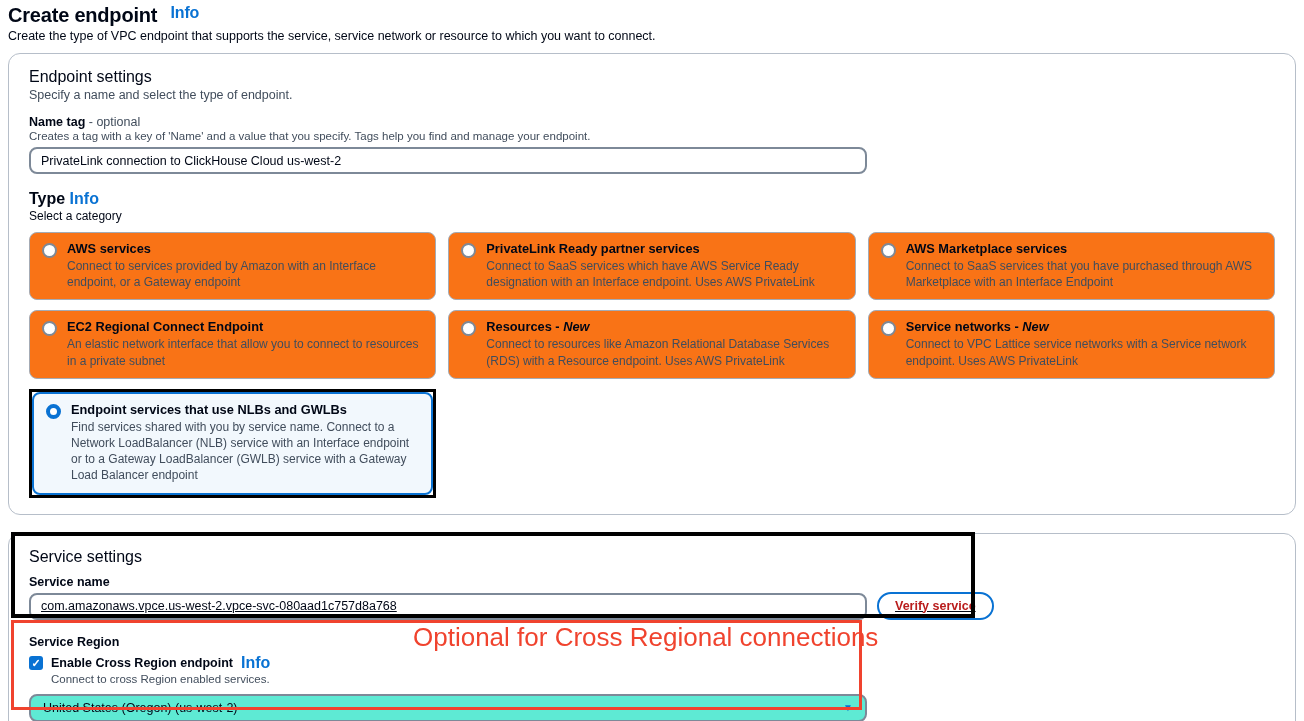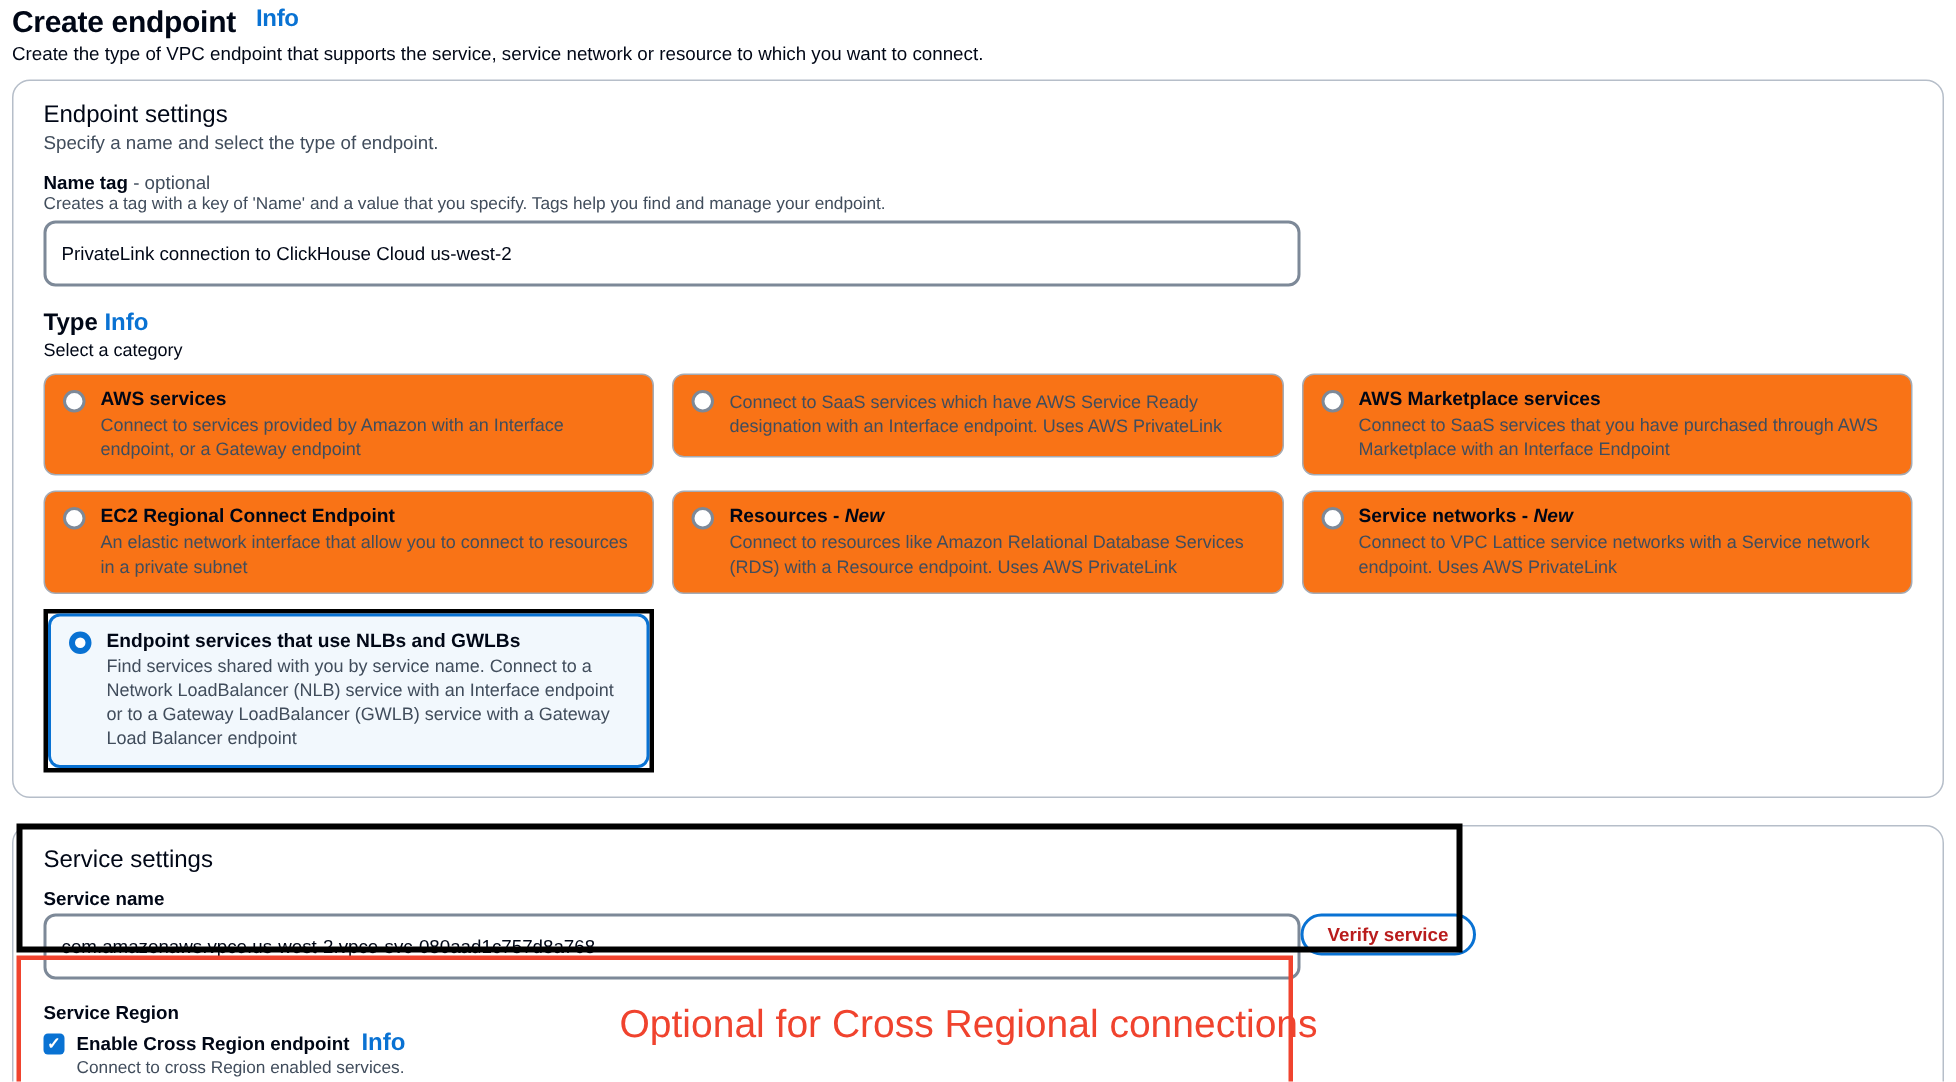--- a/index.html
+++ b/index.html
@@ -20,21 +20,21 @@
   
   .panel { border:1px solid #b6bec9; border-radius:12px; background:#fff; padding:10px 20px 16px; position:relative; }
   .panel h2 { font-size:16px; font-weight:400; margin:4px 0 2px; }
   .panel-sub { font-size:12.5px; color:#414d5c; }
 
   .field-label { font-weight:700; font-size:12.5px; margin-top:13px; }
   .optional { font-weight:400; color:#414d5c; }
   .field-hint { font-size:11.5px; color:#414d5c; margin:1px 0 5px; }
 
   .text-input {
-    width:838px; height:44px; border:2px solid #7d8998; border-radius:8px;
+    width:838px; height:27px; border:2px solid #7d8998; border-radius:8px;
     padding:0 10px; font-size:12.5px; font-family:inherit; color:#000716; background:#fff; outline:none;
   }
 
   .type-heading { font-size:16px; font-weight:700; margin-top:16px; }
   .select-cat { font-size:12px; margin:1px 0 9px; }
 
   
   .tiles { display:grid; grid-template-columns:repeat(3, 1fr); gap:10px 12px; align-items:start; }
   .tile {
     border:1px solid #a4abb5; border-radius:8px; padding:8px 12px 9px;
@@ -44,21 +44,21 @@
   .tile.selected { background:#f2f8fd; border:2px solid #0972d3;justify-content:space-between; }
   .tile.selected .radio { border:4.7px solid #0972d3; }
   .tile-title { font-size:12.8px; font-weight:700; }
   .new-suffix { font-style:italic; }
   .tile-desc { font-size:12px; color:#414d5c; line-height:1.35; margin-top:2px; }
   .tile-annotation { grid-column:1; border:3px solid #000; }
   .tile-annotation .tile { border-radius:8px; min-height:76px; }
 
   
   .panel-2 { margin-top:18px; }
-  .input-row { display:flex; align-items:flex-start; gap:0; margin-top:3px; }
+  .input-row { display:flex; align-items:flex-end; gap:10px; margin-top:3px;text-decoration:underline; }
   .btn-secondary {
     height:28px; padding:0 16px; border:2px solid #0972d3; border-radius:16px;
     background:#fff; color:#b91c1c; font-weight:700; font-size:12.5px; font-family:inherit; cursor:pointer; white-space:nowrap;
   }
   .checkbox-row { display:flex; align-items:center; gap:8px; margin-top:5px; }
   .checkbox {
     width:14px; height:14px; background:#0972d3; border-radius:3px; flex:none;
     color:#fff; font-size:11px; line-height:14px; text-align:center; font-weight:700; cursor:pointer;
   }
   .cb-label { font-size:12.5px; font-weight:700; }
@@ -66,21 +66,21 @@
   .select {
     margin-top:9px; width:838px; height:28px; border:2px solid #7d8998; border-radius:8px;
     padding:0 12px; display:flex; align-items:center; justify-content:space-between;
     font-size:12.5px; background:#5eead4; cursor:pointer;
   }
   .caret { color:#0972d3; font-size:10px; }
 
   
   .black-box { position:absolute; left:2px; top:-2px; width:964px; height:86px; border:4px solid #000; pointer-events:none; }
   .red-box   { position:absolute; left:2px; top:86px; width:851px; height:90px; border:3px solid #f0432e; pointer-events:none; }
-  .red-note  { position:absolute; left:404px; top:116px; font-size:26px; color:#f0432e; white-space:nowrap; pointer-events:none; }
+  .red-note  { position:absolute; left:404px; top:88px; font-size:26px; color:#f0432e; white-space:nowrap; pointer-events:none; }
 </style>
 </head>
 <body>
 
 <div class="page">
 
   <div class="page-header">
     <h1>
       <span>Create endpoint</span>
       <a class="info-link h1-info">Info</a>
@@ -111,20 +111,21 @@
         <span class="radio"></span>
         <div>
           <div class="tile-title">AWS services</div>
           <div class="tile-desc">Connect to services provided by Amazon with an Interface endpoint, or a Gateway endpoint</div>
         </div>
       </div>
 
       <div class="tile">
         <span class="radio"></span>
         <div>
+          <div class="tile-title">PrivateLink Ready partner services</div>
           <div class="tile-desc">Connect to SaaS services which have AWS Service Ready designation with an Interface endpoint. Uses AWS PrivateLink</div>
         </div>
       </div>
 
       <div class="tile">
         <span class="radio"></span>
         <div>
           <div class="tile-title">AWS Marketplace services</div>
           <div class="tile-desc">Connect to SaaS services that you have purchased through AWS Marketplace with an Interface Endpoint</div>
         </div>

